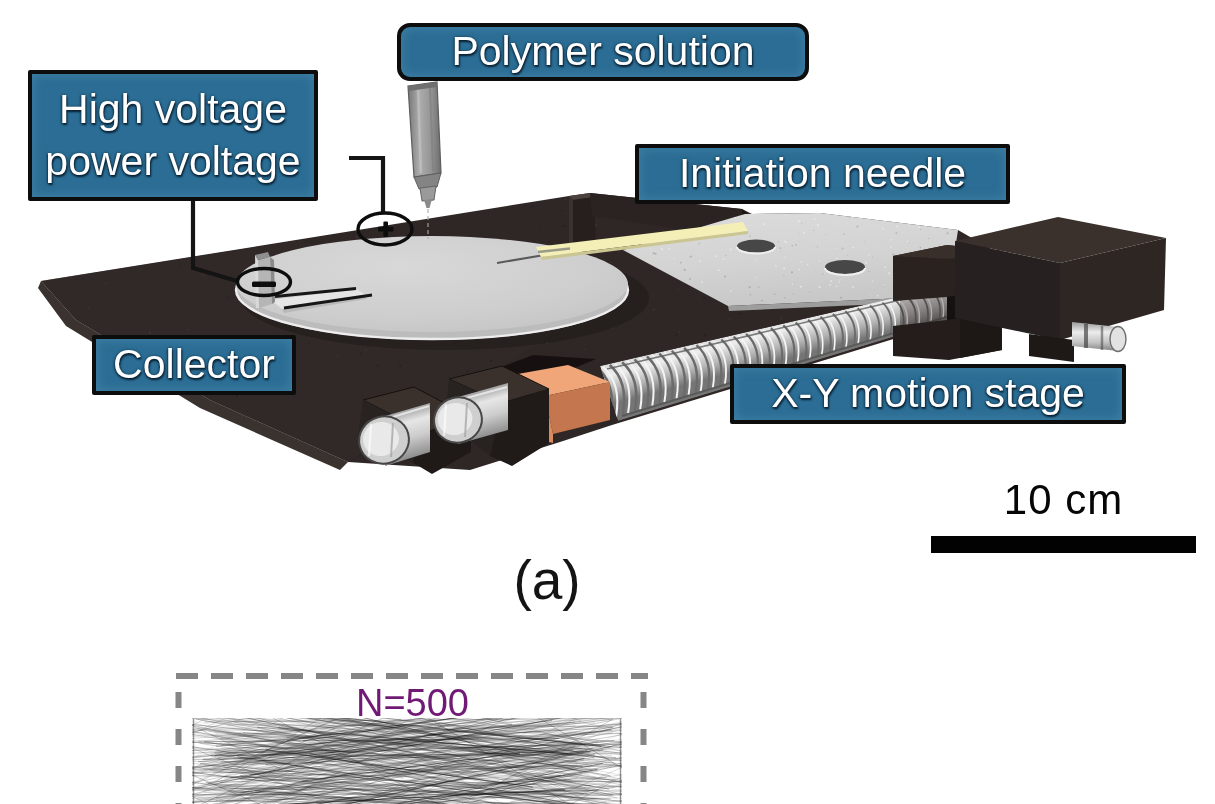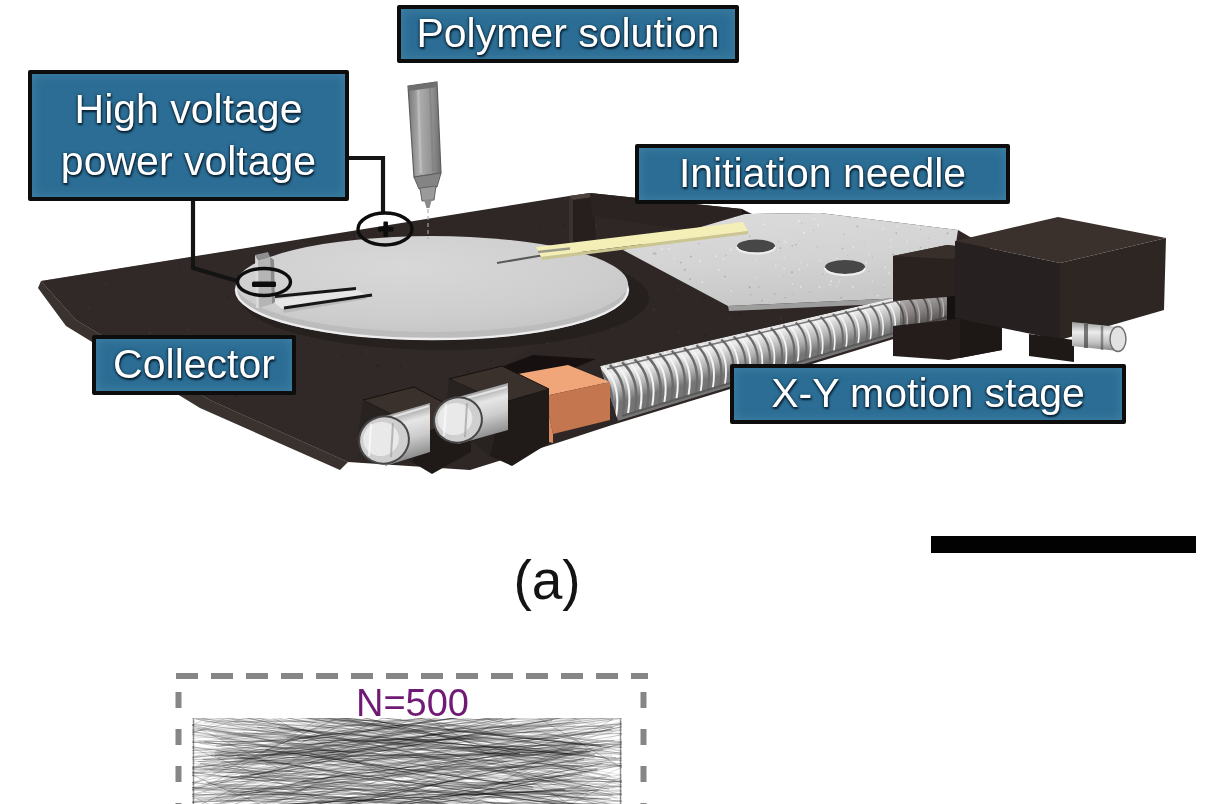--- a/index.html
+++ b/index.html
@@ -5,22 +5,22 @@
   html,body{margin:0;padding:0;background:#ffffff;}
   #page{position:relative;width:1215px;height:804px;background:#ffffff;overflow:hidden;
         font-family:"Liberation Sans",sans-serif;}
   #machine-svg{position:absolute;left:0;top:0;}
   .callout{position:absolute;box-sizing:border-box;background:#2b6d94;border:4px solid #0d0d0d;
            color:#ffffff;display:flex;align-items:center;justify-content:center;text-align:center;
            font-family:"Liberation Sans",sans-serif;
            text-shadow:1px 2px 2px rgba(9,32,50,0.95), -1px 1px 2px rgba(9,32,50,0.55), 0 0 3px rgba(9,32,50,0.5);
            box-shadow:inset 0 0 12px rgba(130,185,215,0.28);
            border-radius:2px;line-height:1.25;}
-  #callout-polymer{left:397px;top:5px;width:342px;height:58px;font-size:41px;}
-  #callout-hv{left:28px;top:70px;width:321px;height:131px;font-size:41px;}
+  #callout-polymer{left:397px;top:23px;width:412px;height:58px;font-size:41px;border-radius:13px;}
+  #callout-hv{left:28px;top:70px;width:290px;height:131px;font-size:41px;}
   #callout-needle{left:623px;top:144px;width:375px;height:60px;font-size:41px;margin-left:12px;}
   #callout-collector{left:92px;top:335px;width:204px;height:60px;font-size:41px;}
   #callout-xy{left:730px;top:364px;width:396px;height:60px;font-size:41px;}
   #scalebar-label{position:absolute;left:931px;top:476px;width:265px;text-align:center;
                   font-size:42px;color:#060606;letter-spacing:1px;}
   #scalebar-bar{position:absolute;left:931px;top:536px;width:265px;height:17px;background:#020202;}
   #panel-caption{position:absolute;left:512px;top:548px;width:70px;text-align:center;
                  font-size:55px;color:#141414;}
   #inset-label{position:absolute;left:340px;top:682px;width:145px;text-align:center;
                font-size:38px;color:#701a75;}
@@ -1284,18 +1284,19 @@
   </div>
 
   <div class="callout" id="callout-collector">
     <span>Collector</span>
   </div>
 
   <div class="callout" id="callout-xy">
     <span>X-Y motion stage</span>
   </div>
 
+  <div id="scalebar-label">10 cm</div>
   <div id="scalebar-bar"></div>
 
   <div id="panel-caption">(a)</div>
 
   <div id="inset-label">N=500</div>
 </div>
 
 </body></html>

